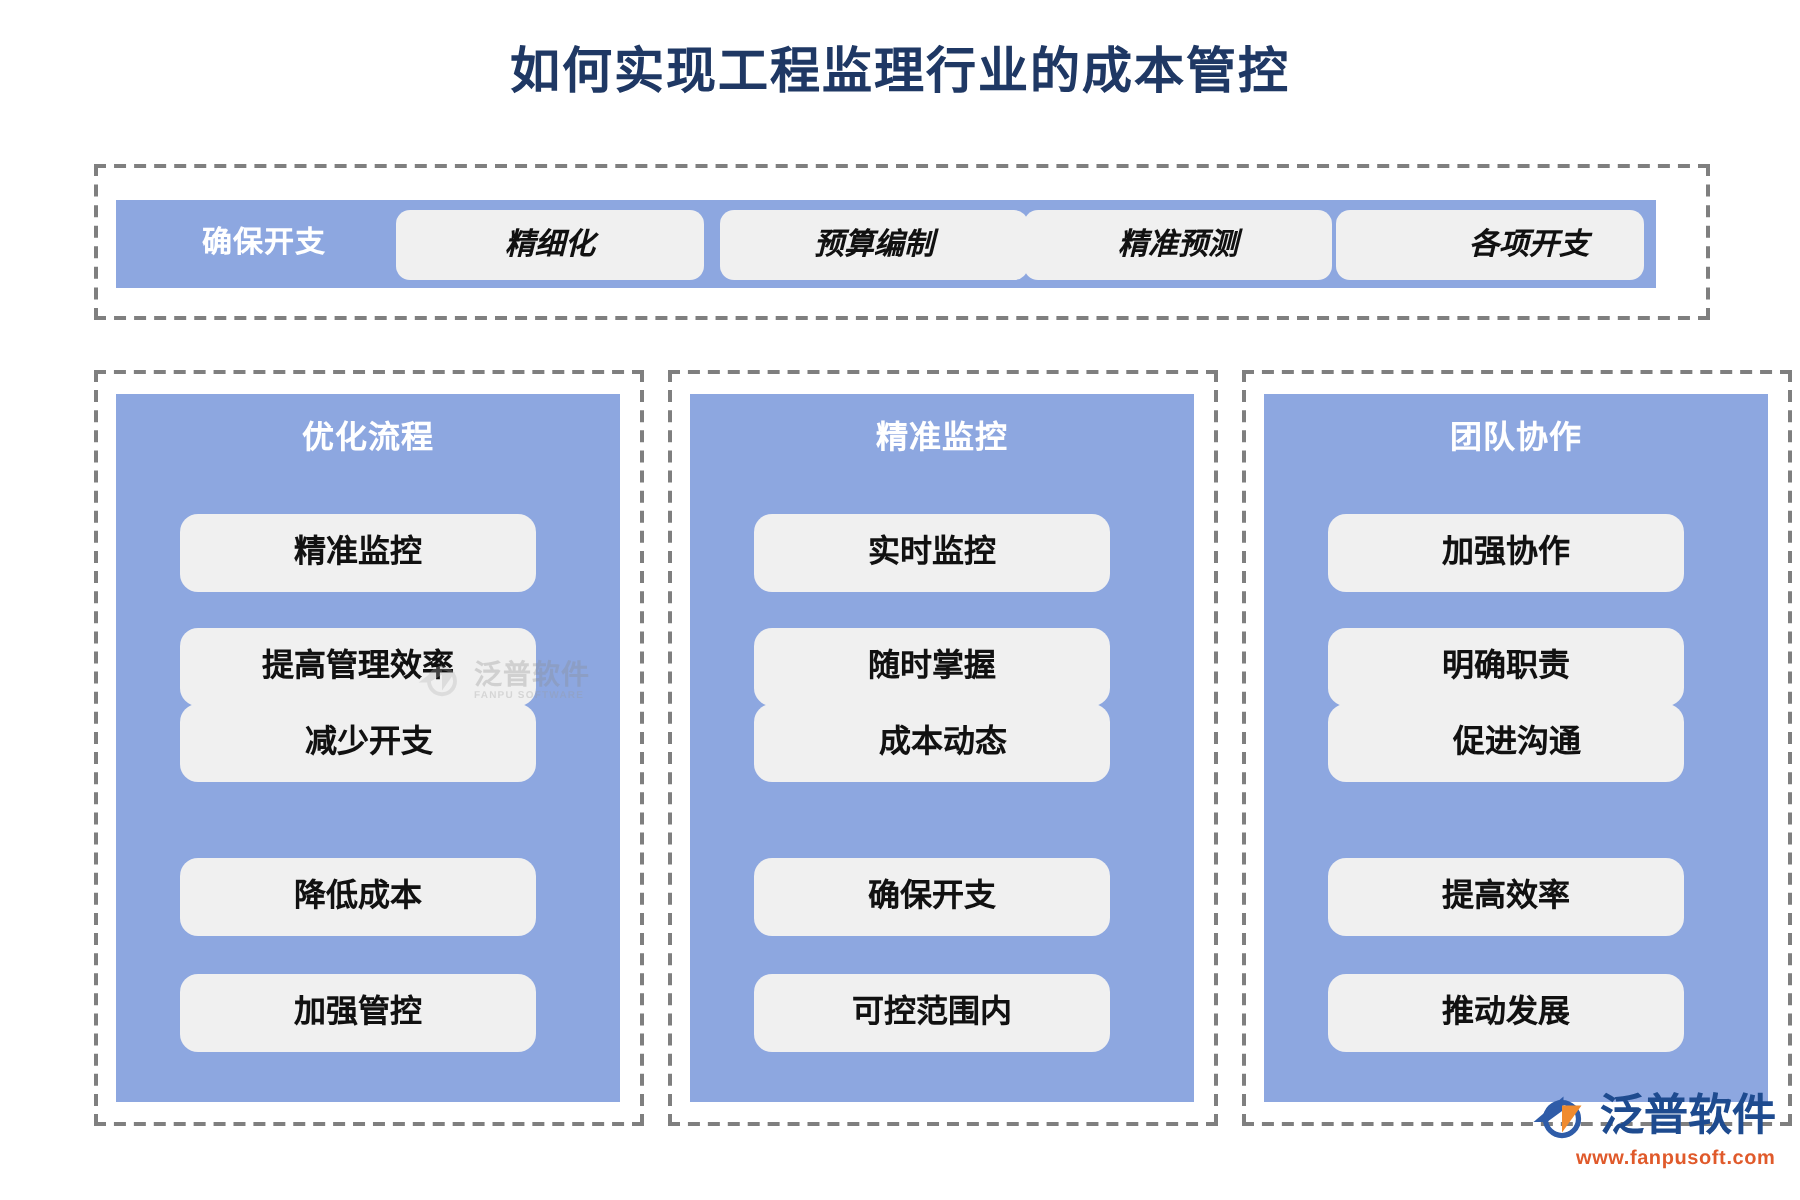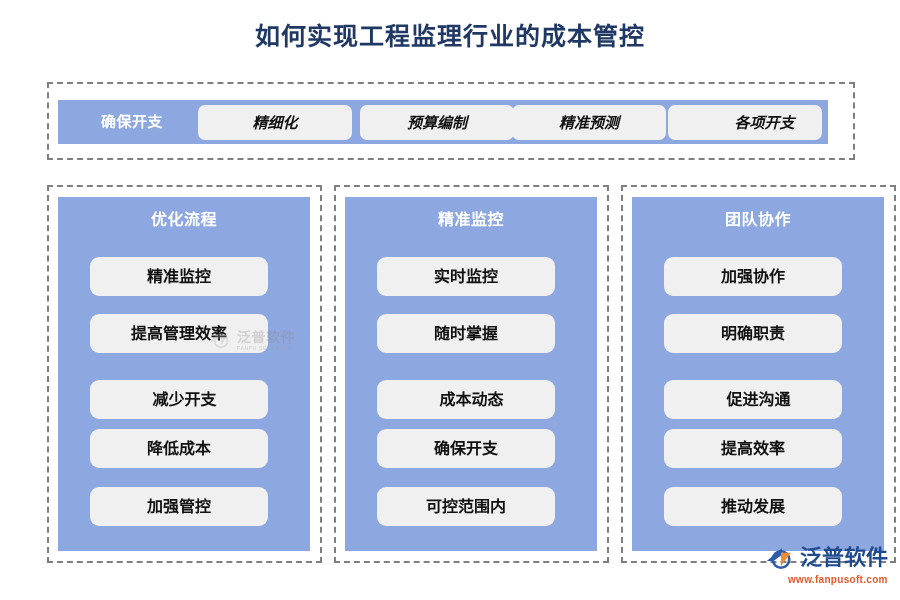--- a/index.html
+++ b/index.html
@@ -146,21 +146,21 @@
     color: #111111;
     box-sizing: border-box;
     white-space: nowrap;
   }
   .col1-x { left: 90px; }
   .col2-x { left: 377px; }
   .col3-x { left: 664px; }
 
   .row-0 { top: 257px; }
   .row-1 { top: 314px; }
-  .row-2 { top: 380px; padding-left: 11px; }
+  .row-2 { top: 352px; padding-left: 11px; }
   .row-3 { top: 429px; }
   .row-4 { top: 487px; }
 
   
   .wm-center {
     position: absolute;
     left: 208px;
     top: 323px;
     width: 106px;
     height: 34px;

